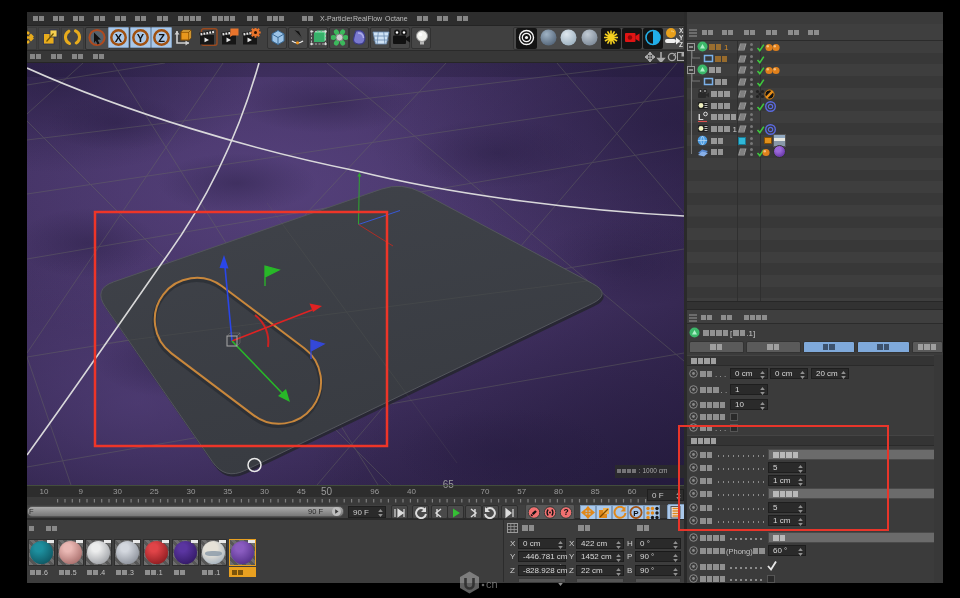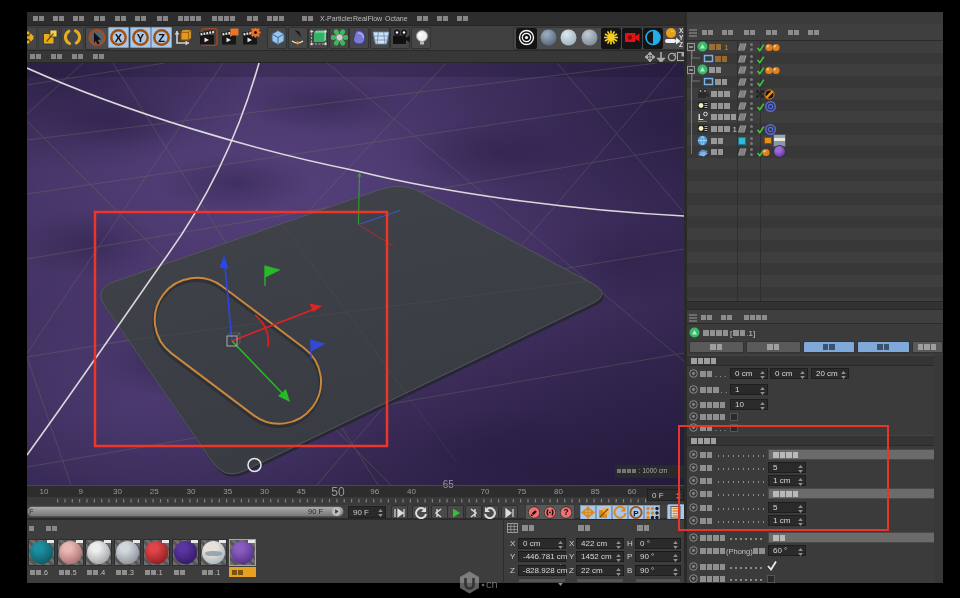--- a/index.html
+++ b/index.html
@@ -357,26 +357,26 @@
 <div class="abs" style="left:617px;top:467px;width:66px;height:9px;"><i class="zg" style="width:4px;height:4px;--c:#aaaaaa;opacity:0.59;"></i><i class="zg" style="width:4px;height:4px;--c:#aaaaaa;opacity:0.59;"></i><i class="zg" style="width:4px;height:4px;--c:#aaaaaa;opacity:0.59;"></i><i class="zg" style="width:4px;height:4px;--c:#aaaaaa;opacity:0.59;"></i><span style="color:#aaa;font-size:6.5px;vertical-align:middle"> : 1000 cm</span></div>
 <div class="abs" style="left:27px;top:485px;width:659px;height:12px;background:#2d2d2d;border-top:1px solid #1a1a1a"></div>
 <div class="abs" style="left:36.0px;top:487px;width:16px;height:10px;color:#9a9a9a;font-size:8px;line-height:10px;text-align:center">10</div>
 <div class="abs" style="left:72.75px;top:487px;width:16px;height:10px;color:#9a9a9a;font-size:8px;line-height:10px;text-align:center">9</div>
 <div class="abs" style="left:109.5px;top:487px;width:16px;height:10px;color:#9a9a9a;font-size:8px;line-height:10px;text-align:center">30</div>
 <div class="abs" style="left:146.25px;top:487px;width:16px;height:10px;color:#9a9a9a;font-size:8px;line-height:10px;text-align:center">25</div>
 <div class="abs" style="left:183.0px;top:487px;width:16px;height:10px;color:#9a9a9a;font-size:8px;line-height:10px;text-align:center">30</div>
 <div class="abs" style="left:219.75px;top:487px;width:16px;height:10px;color:#9a9a9a;font-size:8px;line-height:10px;text-align:center">35</div>
 <div class="abs" style="left:256.5px;top:487px;width:16px;height:10px;color:#9a9a9a;font-size:8px;line-height:10px;text-align:center">30</div>
 <div class="abs" style="left:293.25px;top:487px;width:16px;height:10px;color:#9a9a9a;font-size:8px;line-height:10px;text-align:center">45</div>
-<div class="abs" style="left:330.0px;top:487px;width:16px;height:10px;color:#9a9a9a;font-size:12px;line-height:10px;text-align:center">50</div>
+<div class="abs" style="left:316px;top:487px;width:16px;height:10px;color:#9a9a9a;font-size:10px;line-height:10px;text-align:right">50</div>
 <div class="abs" style="left:366.75px;top:487px;width:16px;height:10px;color:#9a9a9a;font-size:8px;line-height:10px;text-align:center">96</div>
 <div class="abs" style="left:403.5px;top:487px;width:16px;height:10px;color:#9a9a9a;font-size:8px;line-height:10px;text-align:center">40</div>
 <div class="abs" style="left:440.25px;top:480px;width:16px;height:10px;color:#9a9a9a;font-size:10px;line-height:10px;text-align:center">65</div>
 <div class="abs" style="left:477.0px;top:487px;width:16px;height:10px;color:#9a9a9a;font-size:8px;line-height:10px;text-align:center">70</div>
-<div class="abs" style="left:513.75px;top:487px;width:16px;height:10px;color:#9a9a9a;font-size:8px;line-height:10px;text-align:center">75</div>
+<div class="abs" style="left:513.75px;top:487px;width:16px;height:10px;color:#9a9a9a;font-size:8px;line-height:10px;text-align:center">57</div>
 <div class="abs" style="left:550.5px;top:487px;width:16px;height:10px;color:#9a9a9a;font-size:8px;line-height:10px;text-align:center">80</div>
 <div class="abs" style="left:587.25px;top:487px;width:16px;height:10px;color:#9a9a9a;font-size:8px;line-height:10px;text-align:center">85</div>
 <div class="abs" style="left:624.0px;top:487px;width:16px;height:10px;color:#9a9a9a;font-size:8px;line-height:10px;text-align:center">60</div>
 <div class="abs" style="left:27px;top:485px;width:659px;height:1px;background:#4e5a45;opacity:0.8"></div>
 <div class="abs" style="left:27px;top:497px;width:659px;height:8px;background:#3a3a3a"></div>
 <svg class="abs" style="left:27px;top:499px" width="620" height="4" viewBox="0 0 620 4">
     <rect x="30.0" y="0" width="1.2" height="3.5" fill="#7f7f7f"></rect>
     <rect x="37.4" y="0" width="1.2" height="3.5" fill="#7f7f7f"></rect>
     <rect x="44.7" y="0" width="1.2" height="3.5" fill="#7f7f7f"></rect>
     <rect x="52.0" y="0" width="1.2" height="3.5" fill="#7f7f7f"></rect>

